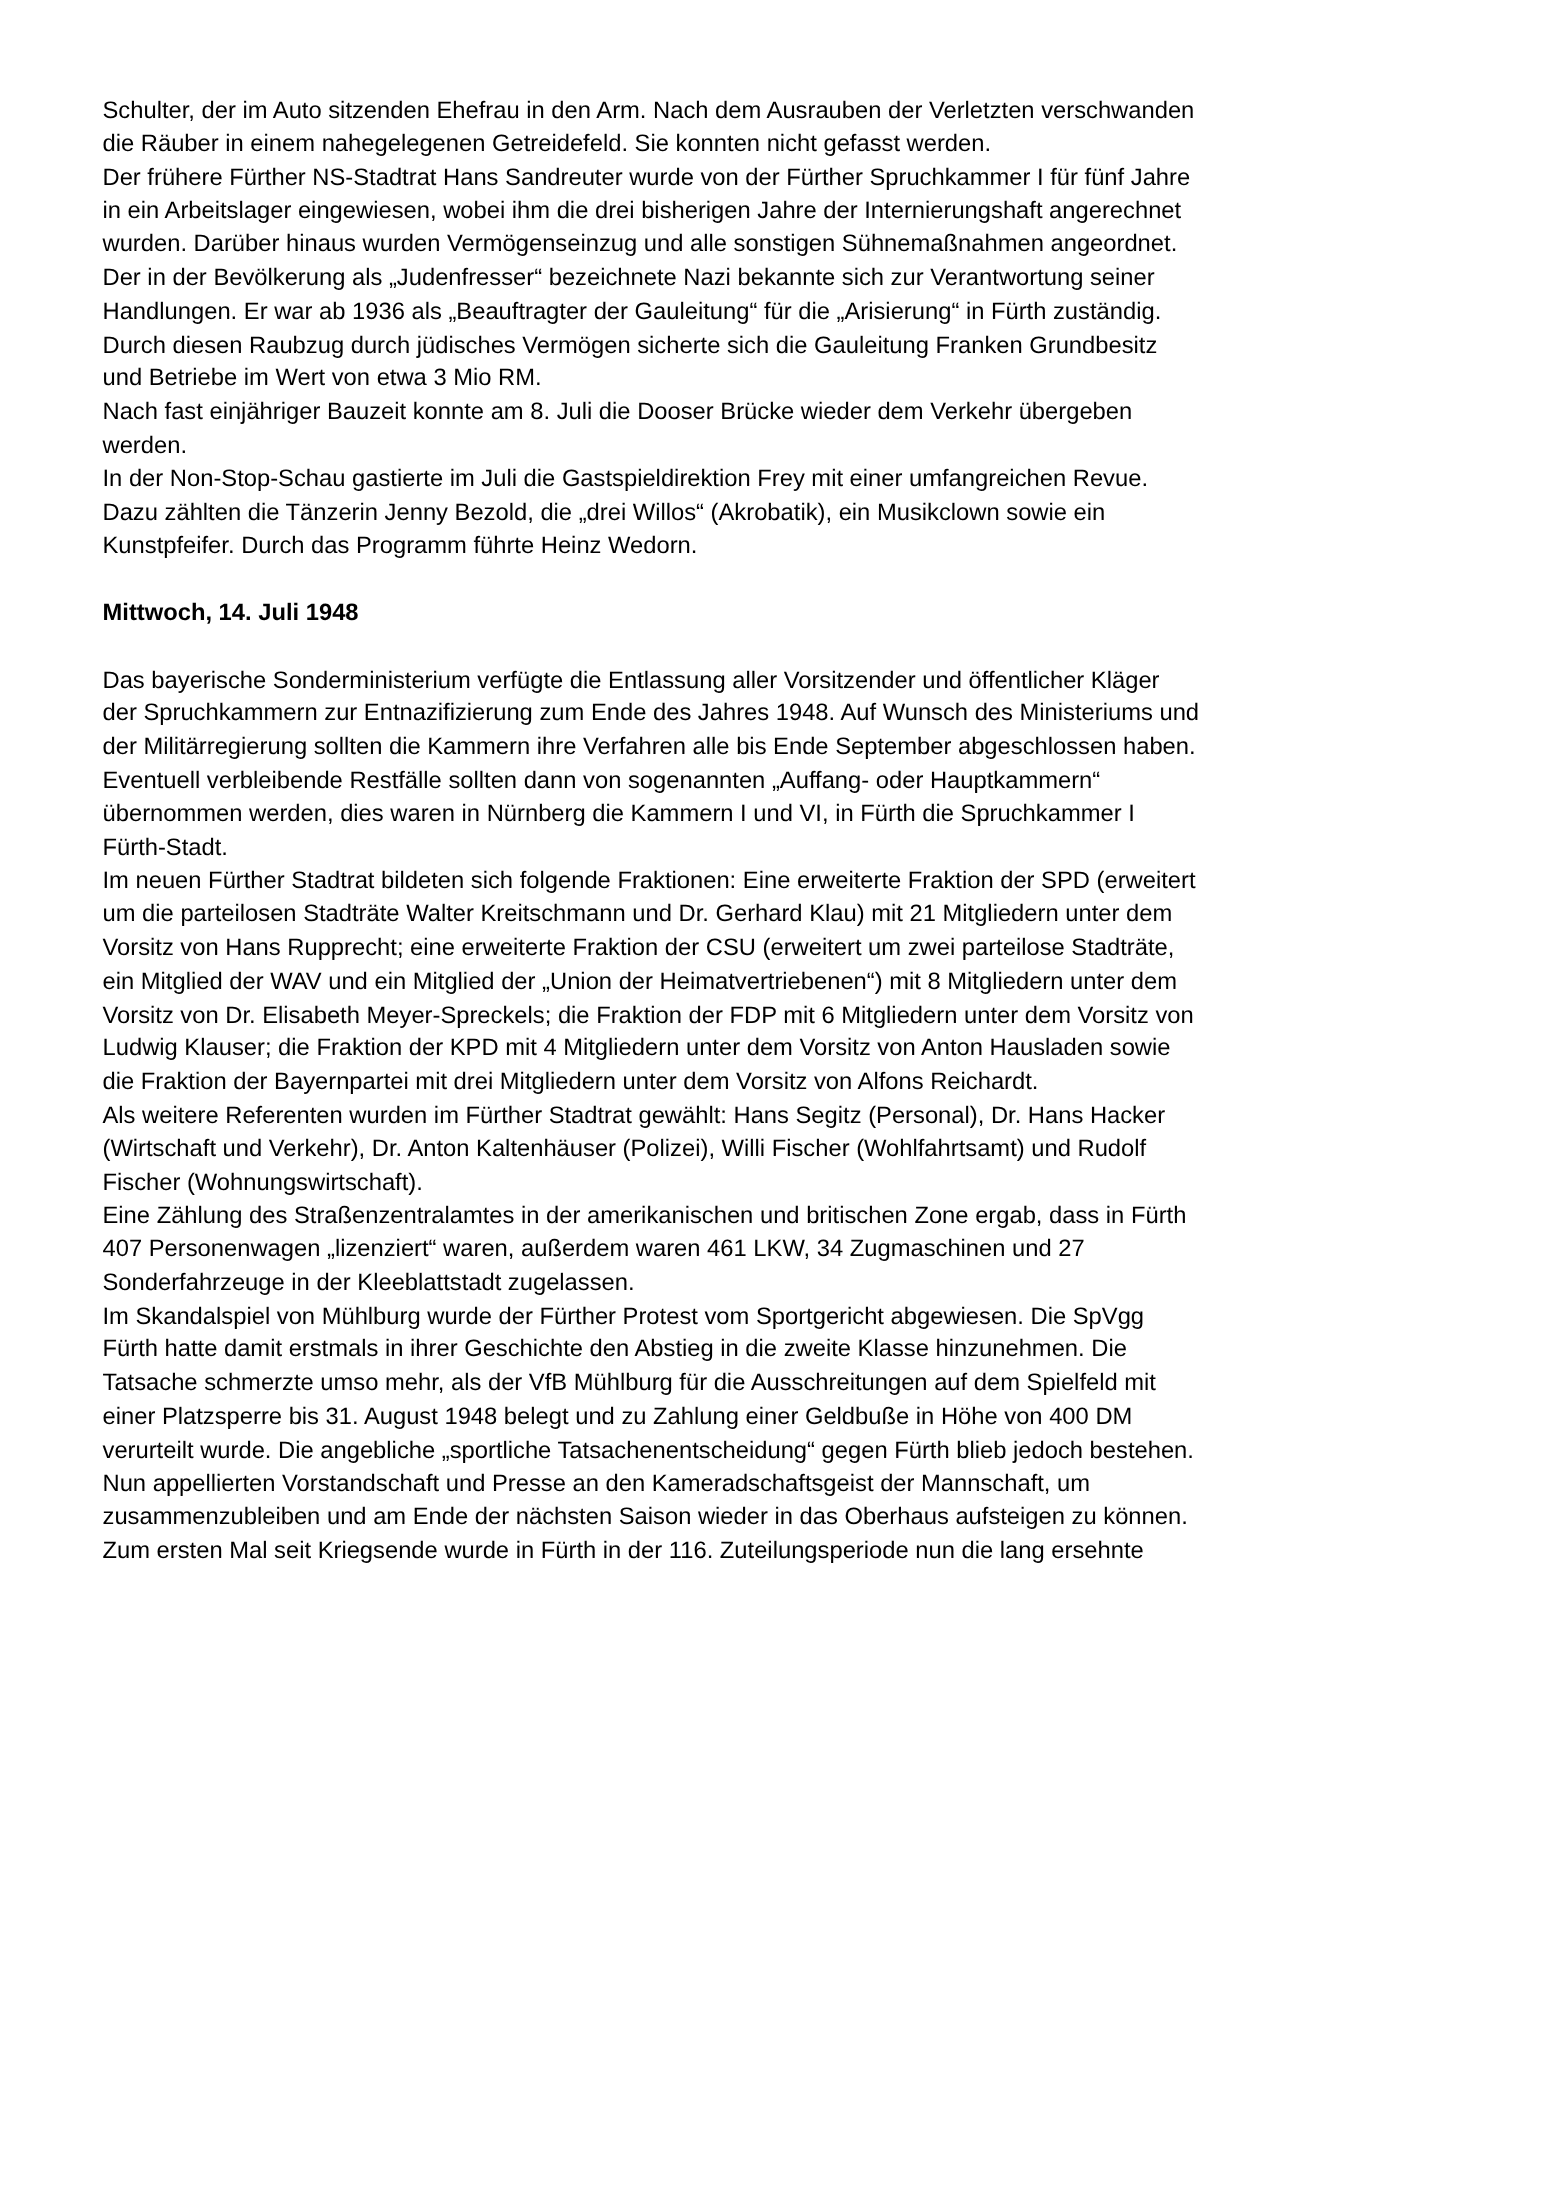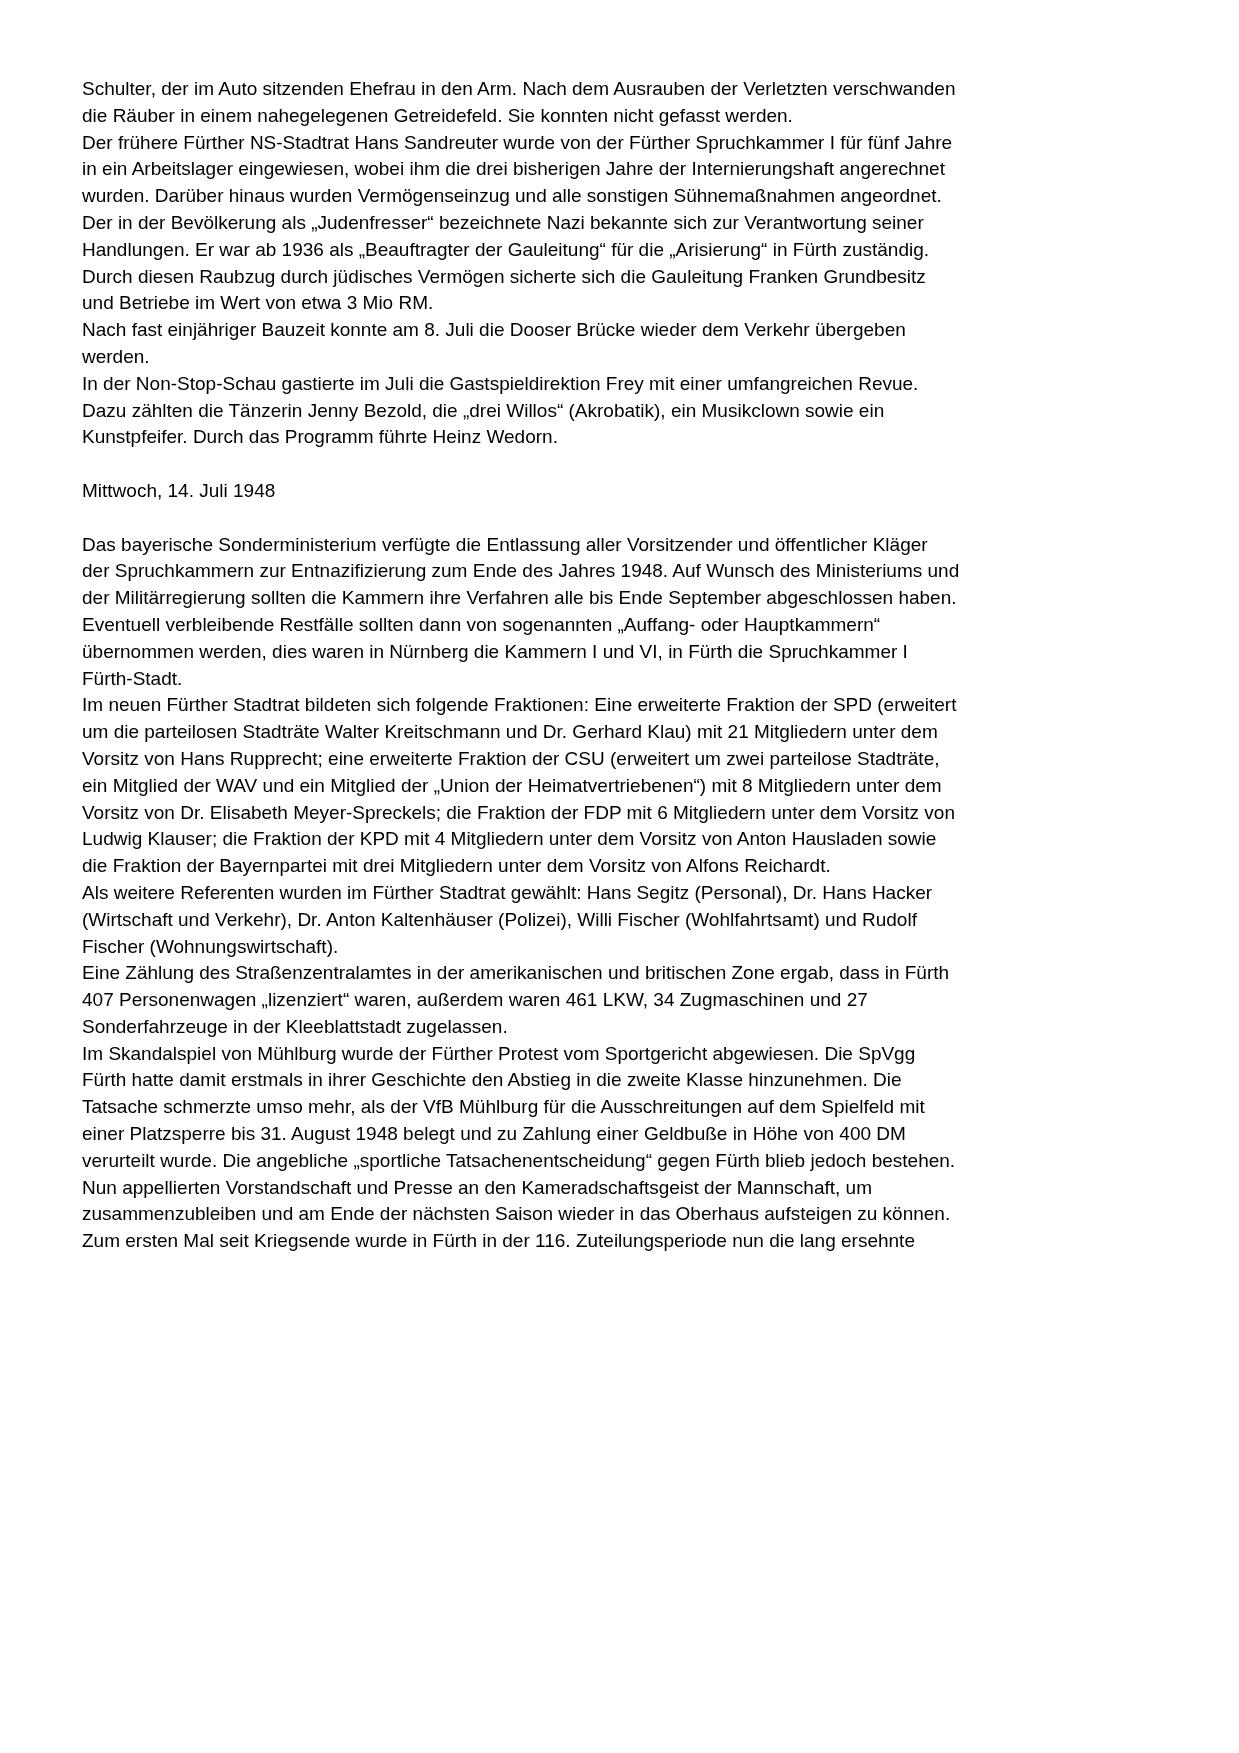--- a/index.html
+++ b/index.html
@@ -26,21 +26,21 @@
     margin: 0;
     font-size: 19px;
     line-height: 26.8px;
     white-space: pre-line;   
     letter-spacing: 0px;
   }
   .heading {
     margin: 26.8px 0 26.8px 0; 
     font-size: 19px;
     line-height: 26.8px;
-    font-weight: normal;
+    font-weight: bold;
   }
   .page-number {
     position: absolute;
     left: 82px;
     top: 1618px;
     width: 950px;
     text-align: left;
     font-family: "Liberation Serif", "DejaVu Serif", serif;
     font-size: 22px;
     line-height: 28px;

